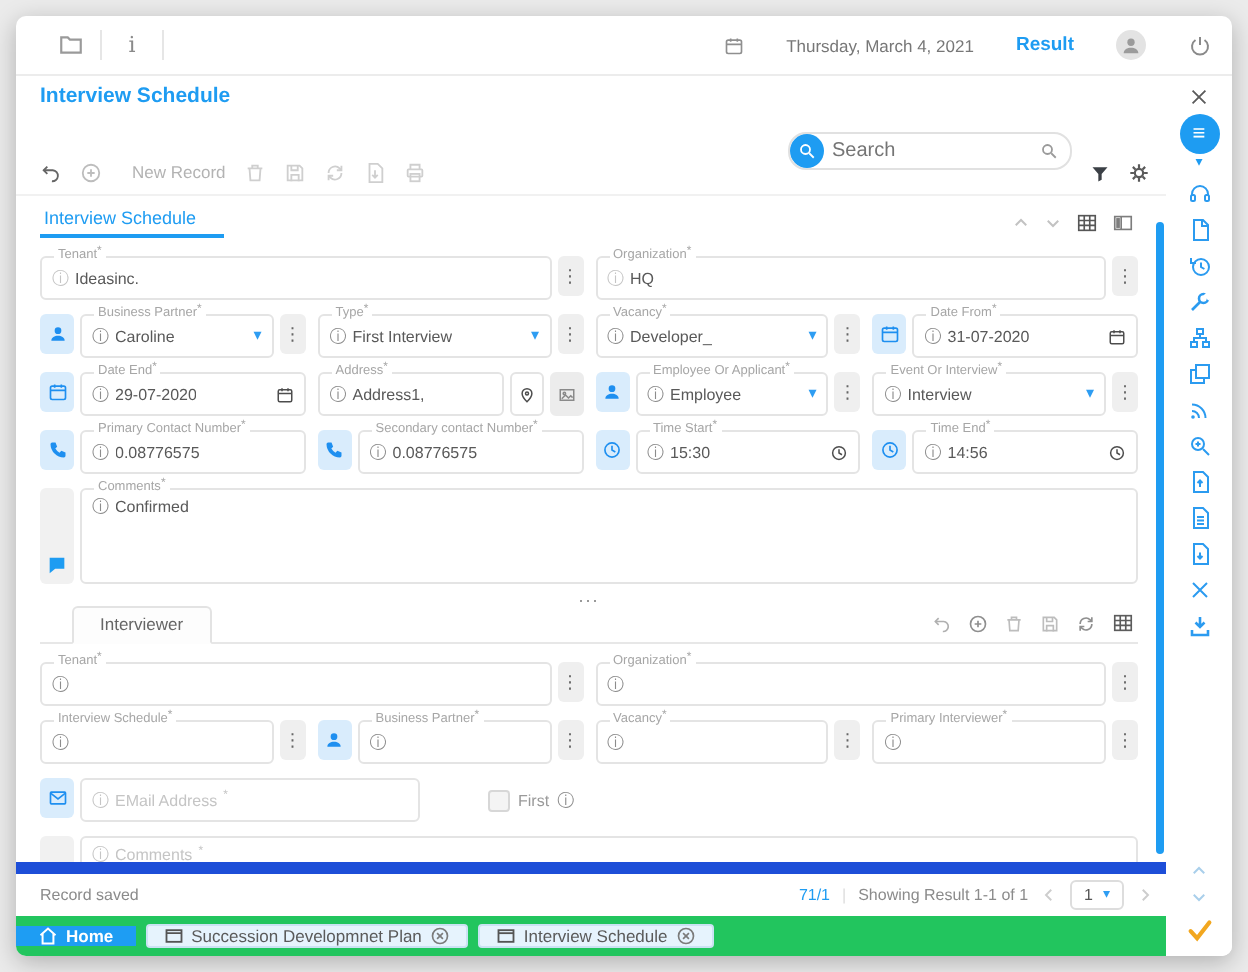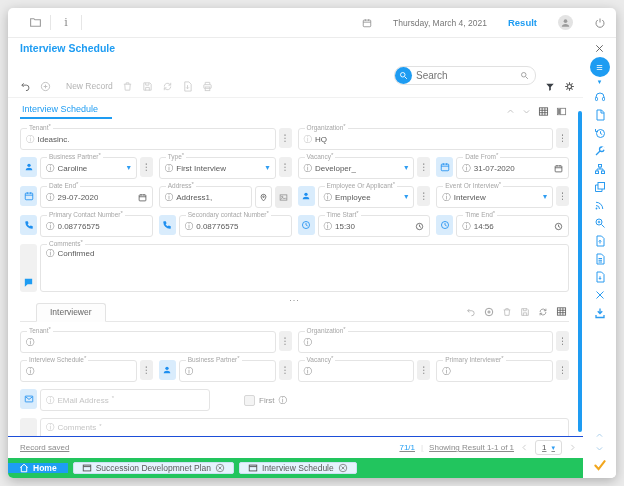--- a/index.html
+++ b/index.html
@@ -63,22 +63,22 @@
   .h46{height:38px;} .h54{height:48px;}
   .split{text-align:center;color:#8a8a8a;font-size:9px;line-height:5px;margin:0 0 2px;letter-spacing:1px;}
   .sec2-strip{display:flex;justify-content:space-between;align-items:flex-end;border-bottom:1px solid #e7e7e7;margin-bottom:9px;}
   .sec2-tab{margin-left:16px;margin-bottom:-1px;border:1px solid #e3e3e3;border-bottom:1px solid #fdfdfd;border-radius:3px 3px 0 0;
     background:#fdfdfd;font-size:8.5px;color:#666;padding:3px 13px 4px;}
   .sec2-ics{display:flex;gap:8px;align-items:center;padding-bottom:4px;margin-right:2px;color:#9b9b9b;}
   .emailgrp{flex:0 0 190px;display:flex;gap:3px;}
   .activewrap{display:flex;align-items:center;gap:4px;margin-left:28px;font-size:8px;color:#9a9a9a;}
   .cb{width:9px;height:9px;border:1px solid #d7d7d7;border-radius:2px;background:#f4f4f4;}
   
-  .statusbar{flex:0 0 21px;border-top:1px solid #1d4ed8;display:flex;align-items:center;gap:6px;
-    padding:0 6px 0 12px;font-size:8px;color:#8b8b8b;text-decoration:underline;}
+  .statusbar{flex:0 0 21px;border-top:6px solid #1d4ed8;display:flex;align-items:center;gap:6px;
+    padding:0 6px 0 12px;font-size:8px;color:#8b8b8b;}
   .sb-count{color:#1e9cf2;}
   .sb-sep{color:#dcdcdc;}
   .pagechev{color:#cdcdcd;}
   .pagebox{border:1px solid #ddd;border-radius:3px;padding:2px 6px;display:flex;align-items:center;gap:5px;color:#555;}
   .pcaret{color:#2e9df2;font-size:7px;line-height:1;}
   
   .tabbar{flex:0 0 20px;background:#22c55e;display:flex;align-items:center;overflow:hidden;}
   .home{background:#1e9df3;color:#fff;display:flex;align-items:center;gap:4px;padding:0 11px;font-size:8.5px;font-weight:bold;}
   .btab{display:flex;align-items:center;gap:4px;padding:0 8px;margin:1px 0 1px 5px;background:#e6f3fd;
     border:1px solid #cbe2f3;border-radius:2px;font-size:8.5px;color:#5a5a5a;white-space:nowrap;}

